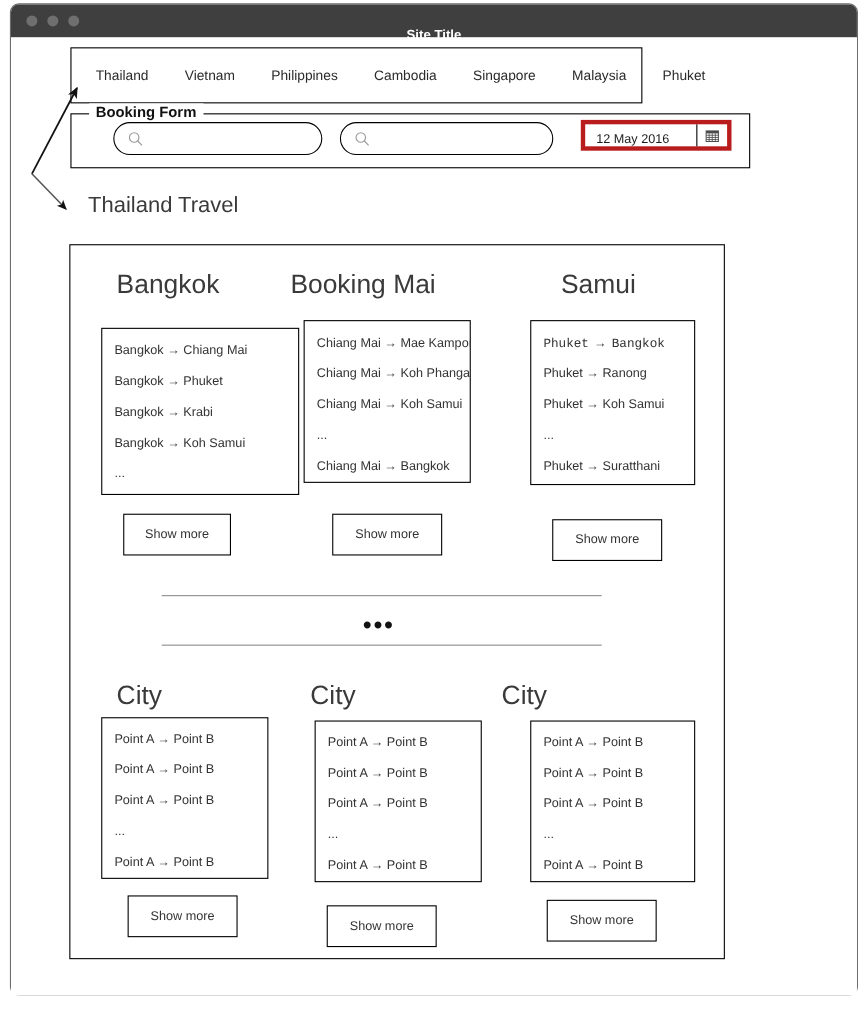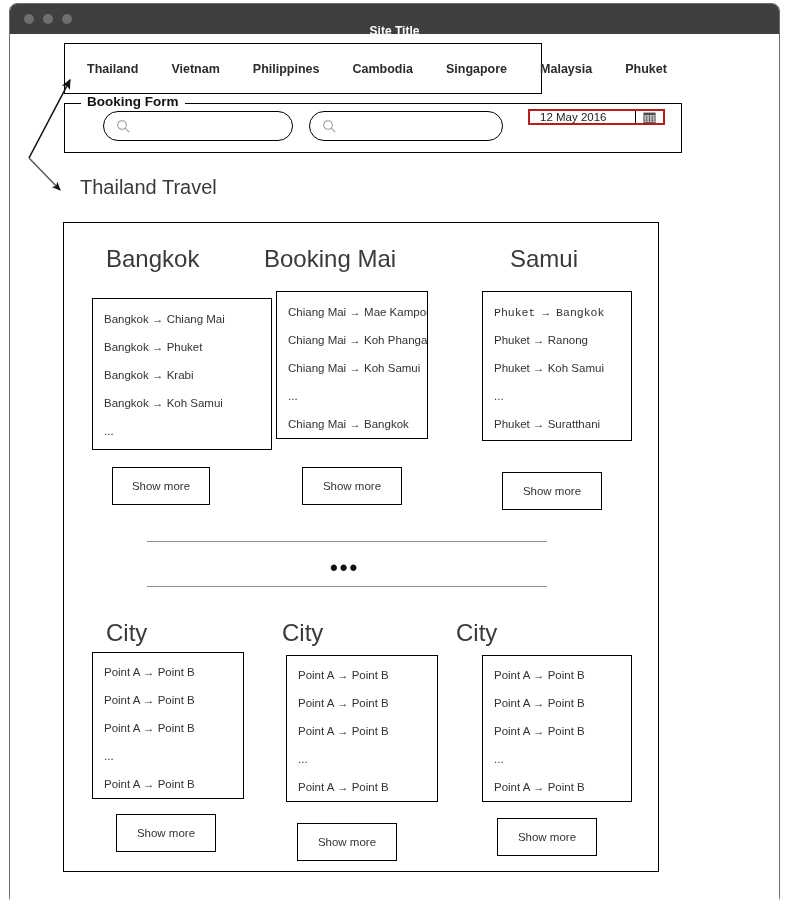--- a/index.html
+++ b/index.html
@@ -76,25 +76,24 @@
     width: 100%;
     height: 871px;
     background: #ffffff;
   }
 
   
   .navbox {
     position: absolute;
     left: 54px;
     top: 9px;
-    width: 478px;
+    width: 520px;
     height: 51px;
     border: 1px solid #000000;
     box-sizing: border-box;
-    font-weight: bold;
   }
   .navlinks {
     position: absolute;
     left: 0;
     top: 0;
     width: 100%;
     height: 100%;
     display: flex;
     align-items: center;
     padding-left: 22px;
@@ -146,25 +145,25 @@
     left: 12px;
     top: 7px;
     width: 15px;
     height: 15px;
   }
   .date-field {
     position: absolute;
     left: 463px;
     top: 5px;
     width: 137px;
-    height: 16px;
-    border: 2px solid #b91c1c;
+    height: 28px;
+    border: 4px solid #b91c1c;
     box-sizing: border-box;
     display: flex;
-    align-items: flex-start;
+    align-items: flex-end;
     background: #ffffff;
   }
   .date-text {
     flex: 1;
     padding-left: 10px;
     font-size: 11.5px;
     color: #1c1c1c;
     font-family: "Liberation Sans", sans-serif;
   }
   .date-btn {

